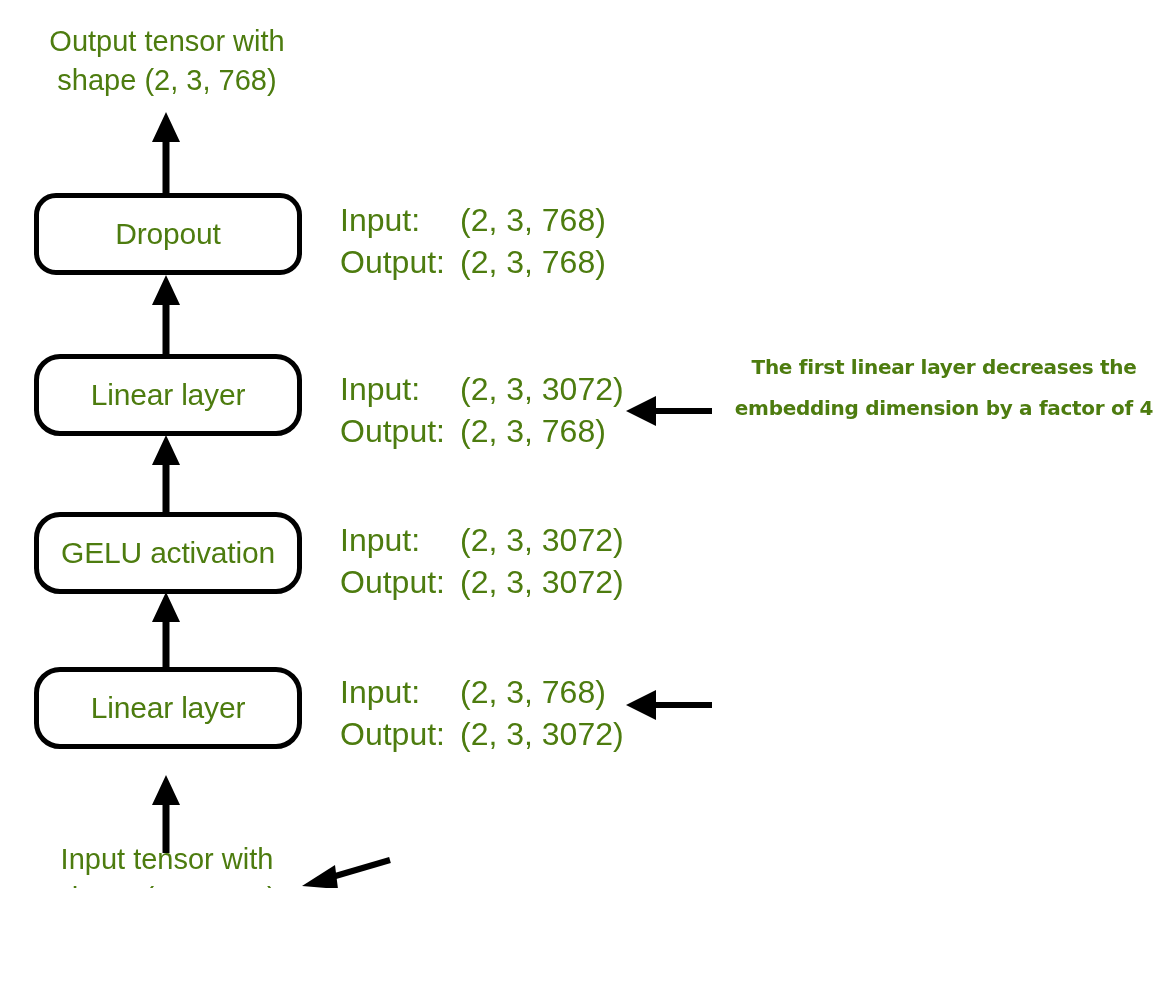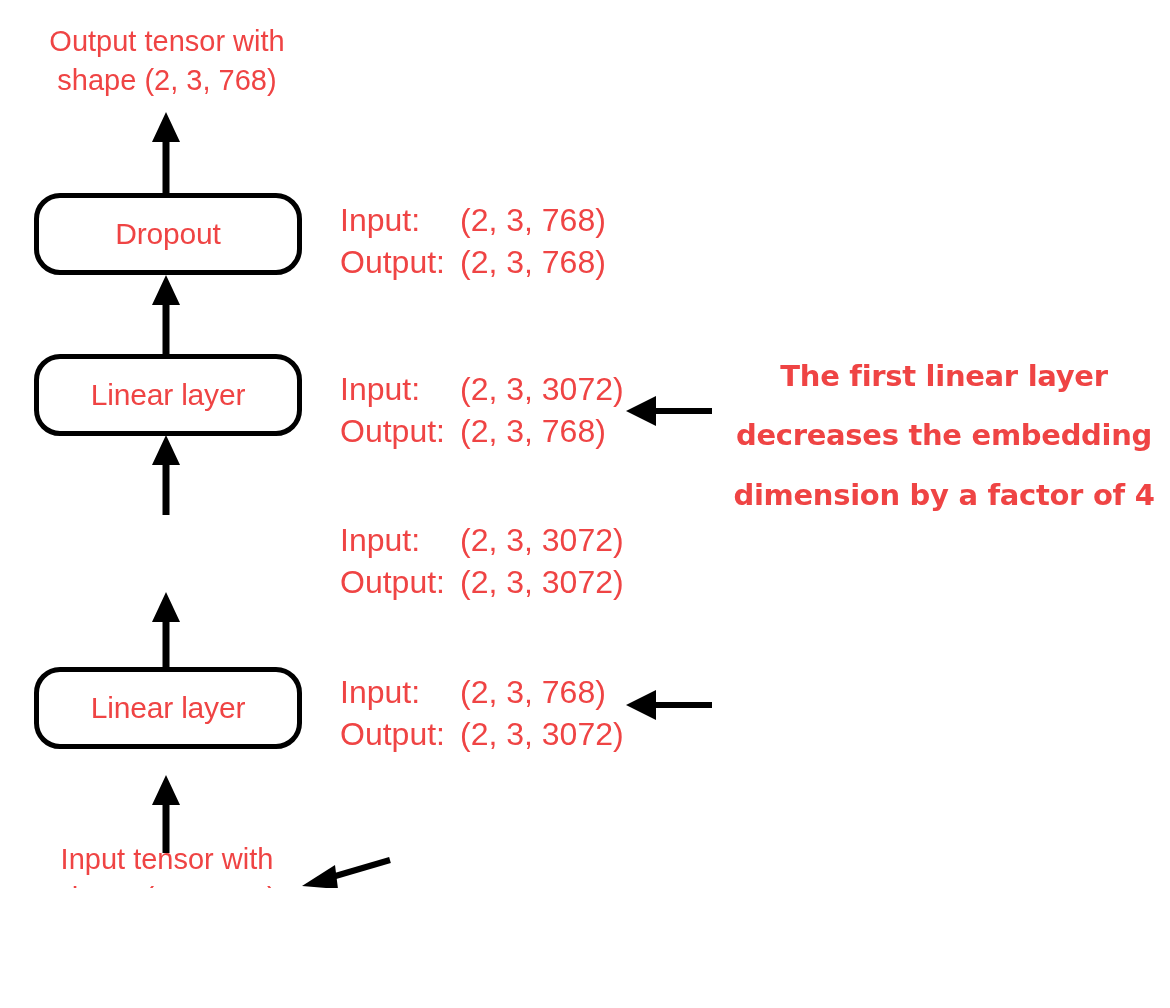--- a/index.html
+++ b/index.html
@@ -7,21 +7,21 @@
     padding: 0;
     background: #ffffff;
   }
   #canvas {
     position: relative;
     width: 1170px;
     height: 888px;
     background: #ffffff;
     overflow: hidden;
     font-family: "Liberation Sans", sans-serif;
-    color: #ef4444;
+    color: #4d7c0f;
   }
 
   
   .flow-box {
     position: absolute;
     left: 34px;
     width: 268px;
     height: 82px;
     box-sizing: border-box;
     border: 5px solid #000000;
@@ -31,21 +31,21 @@
     align-items: center;
     justify-content: center;
   }
   .flow-box-label {
     font-size: 30px;
     line-height: 1;
     letter-spacing: -0.2px;
     white-space: nowrap;
   }
 
-  .box-dropout  { top: 193px; }
+  .box-dropout  { top: 193px; border-radius: 22px; }
   .box-linear2  { top: 354px; }
   .box-gelu     { top: 512px; }
   .box-linear1  { top: 667px; }
 
   
   .vconn {
     position: absolute;
     left: 143px;
     width: 46px;
   }
@@ -76,21 +76,21 @@
   .io-dropout { top: 200px; }
   .io-linear2 { top: 369px; }
   .io-gelu    { top: 520px; }
   .io-linear1 { top: 672px; }
 
   
   .annot {
     position: absolute;
     font-family: "DejaVu Sans", sans-serif;
     font-weight: bold;
-    font-size: 29px;
+    font-size: 20px;
     line-height: 2.05;
     text-align: center;
     letter-spacing: -0.3px;
   }
   .annot-decrease { left: 724px; top: 347px; width: 440px; }
   .annot-increase { left: 724px; top: 638px; width: 440px; }
   .annot-values   { left: 398px; top: 830px; width: 610px; }
 
   
   .callout {
@@ -146,20 +146,23 @@
     <polygon points="2,21 32,6 32,36" fill="#000"></polygon>
   </svg>
 
   <div class="annot annot-decrease">The first linear layer decreases the embedding dimension by a factor of 4</div>
 
   <svg class="vconn" style="top:435px;height:80px" viewBox="0 0 46 80" xmlns="http://www.w3.org/2000/svg">
     <line x1="23" y1="80" x2="23" y2="22" stroke="#000" stroke-width="7"></line>
     <polygon points="23,0 9,30 37,30" fill="#000"></polygon>
   </svg>
 
+  <div class="flow-box box-gelu">
+    <span class="flow-box-label">GELU activation</span>
+  </div>
 
   <div class="io-spec io-gelu">
     <span class="io-row">
       <span class="io-key">Input:</span><span class="io-val">(2, 3, 3072)</span>
     </span>
     <span class="io-row">
       <span class="io-key">Output:</span><span class="io-val">(2, 3, 3072)</span>
     </span>
   </div>
 

